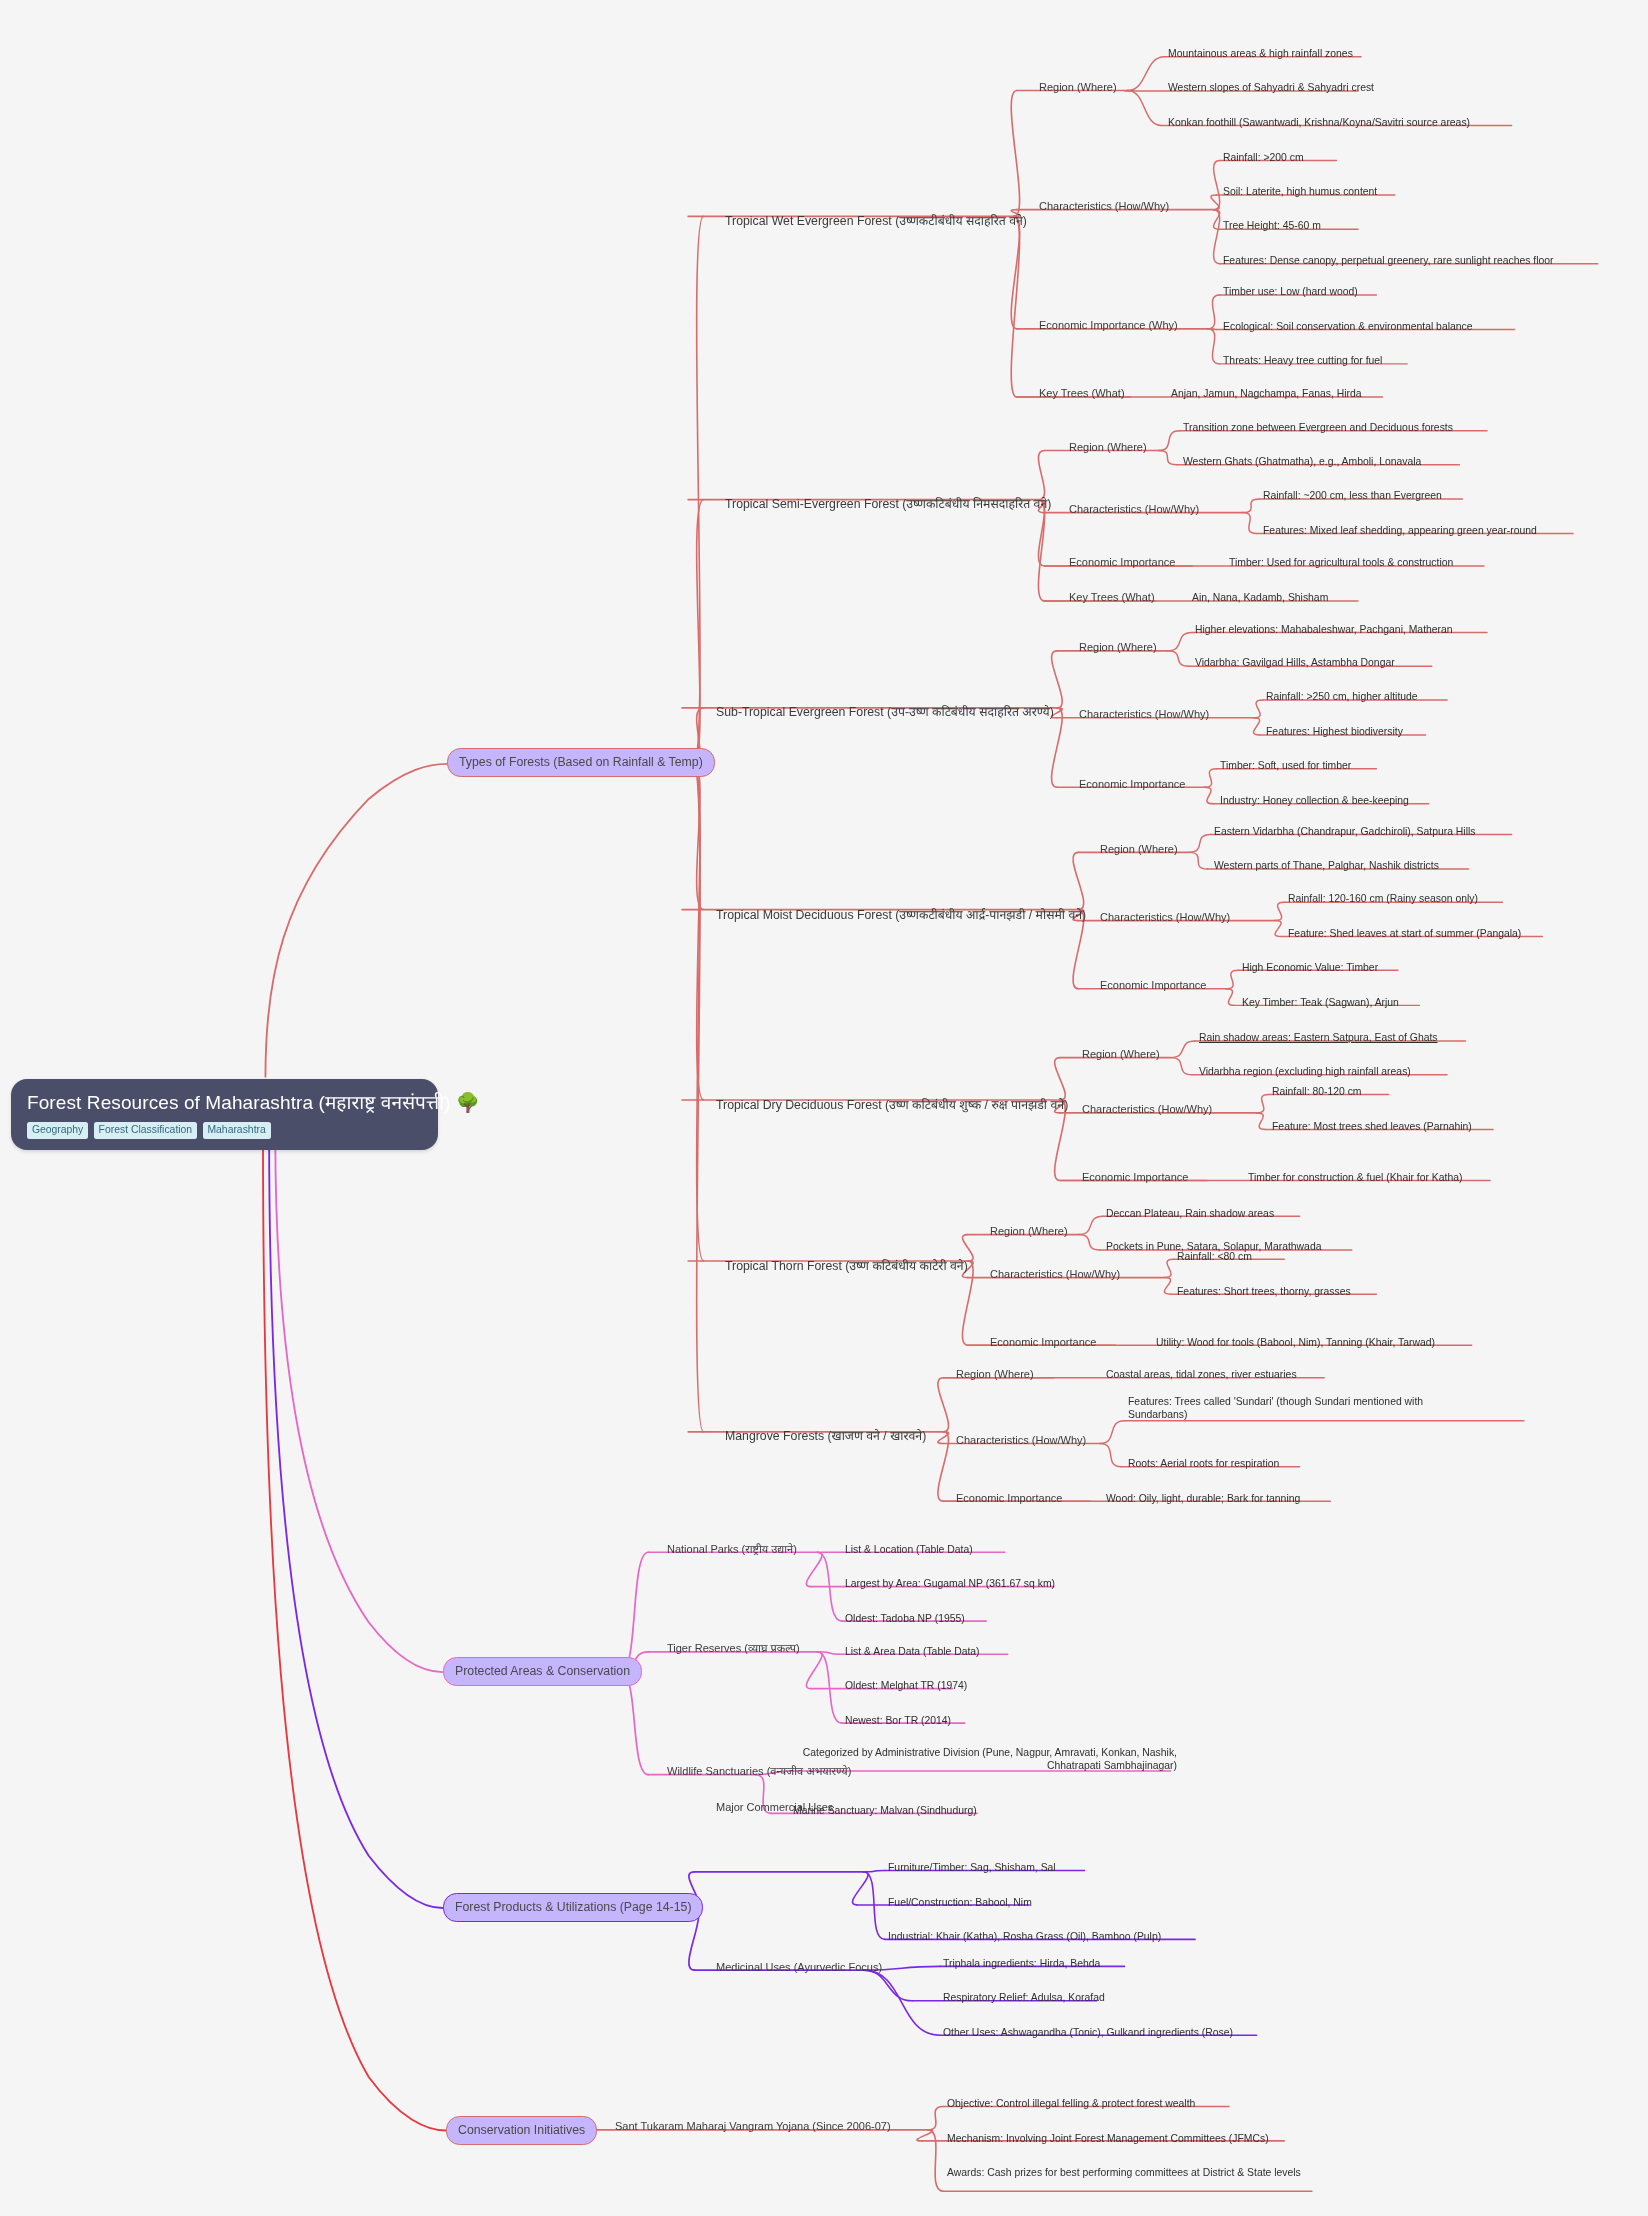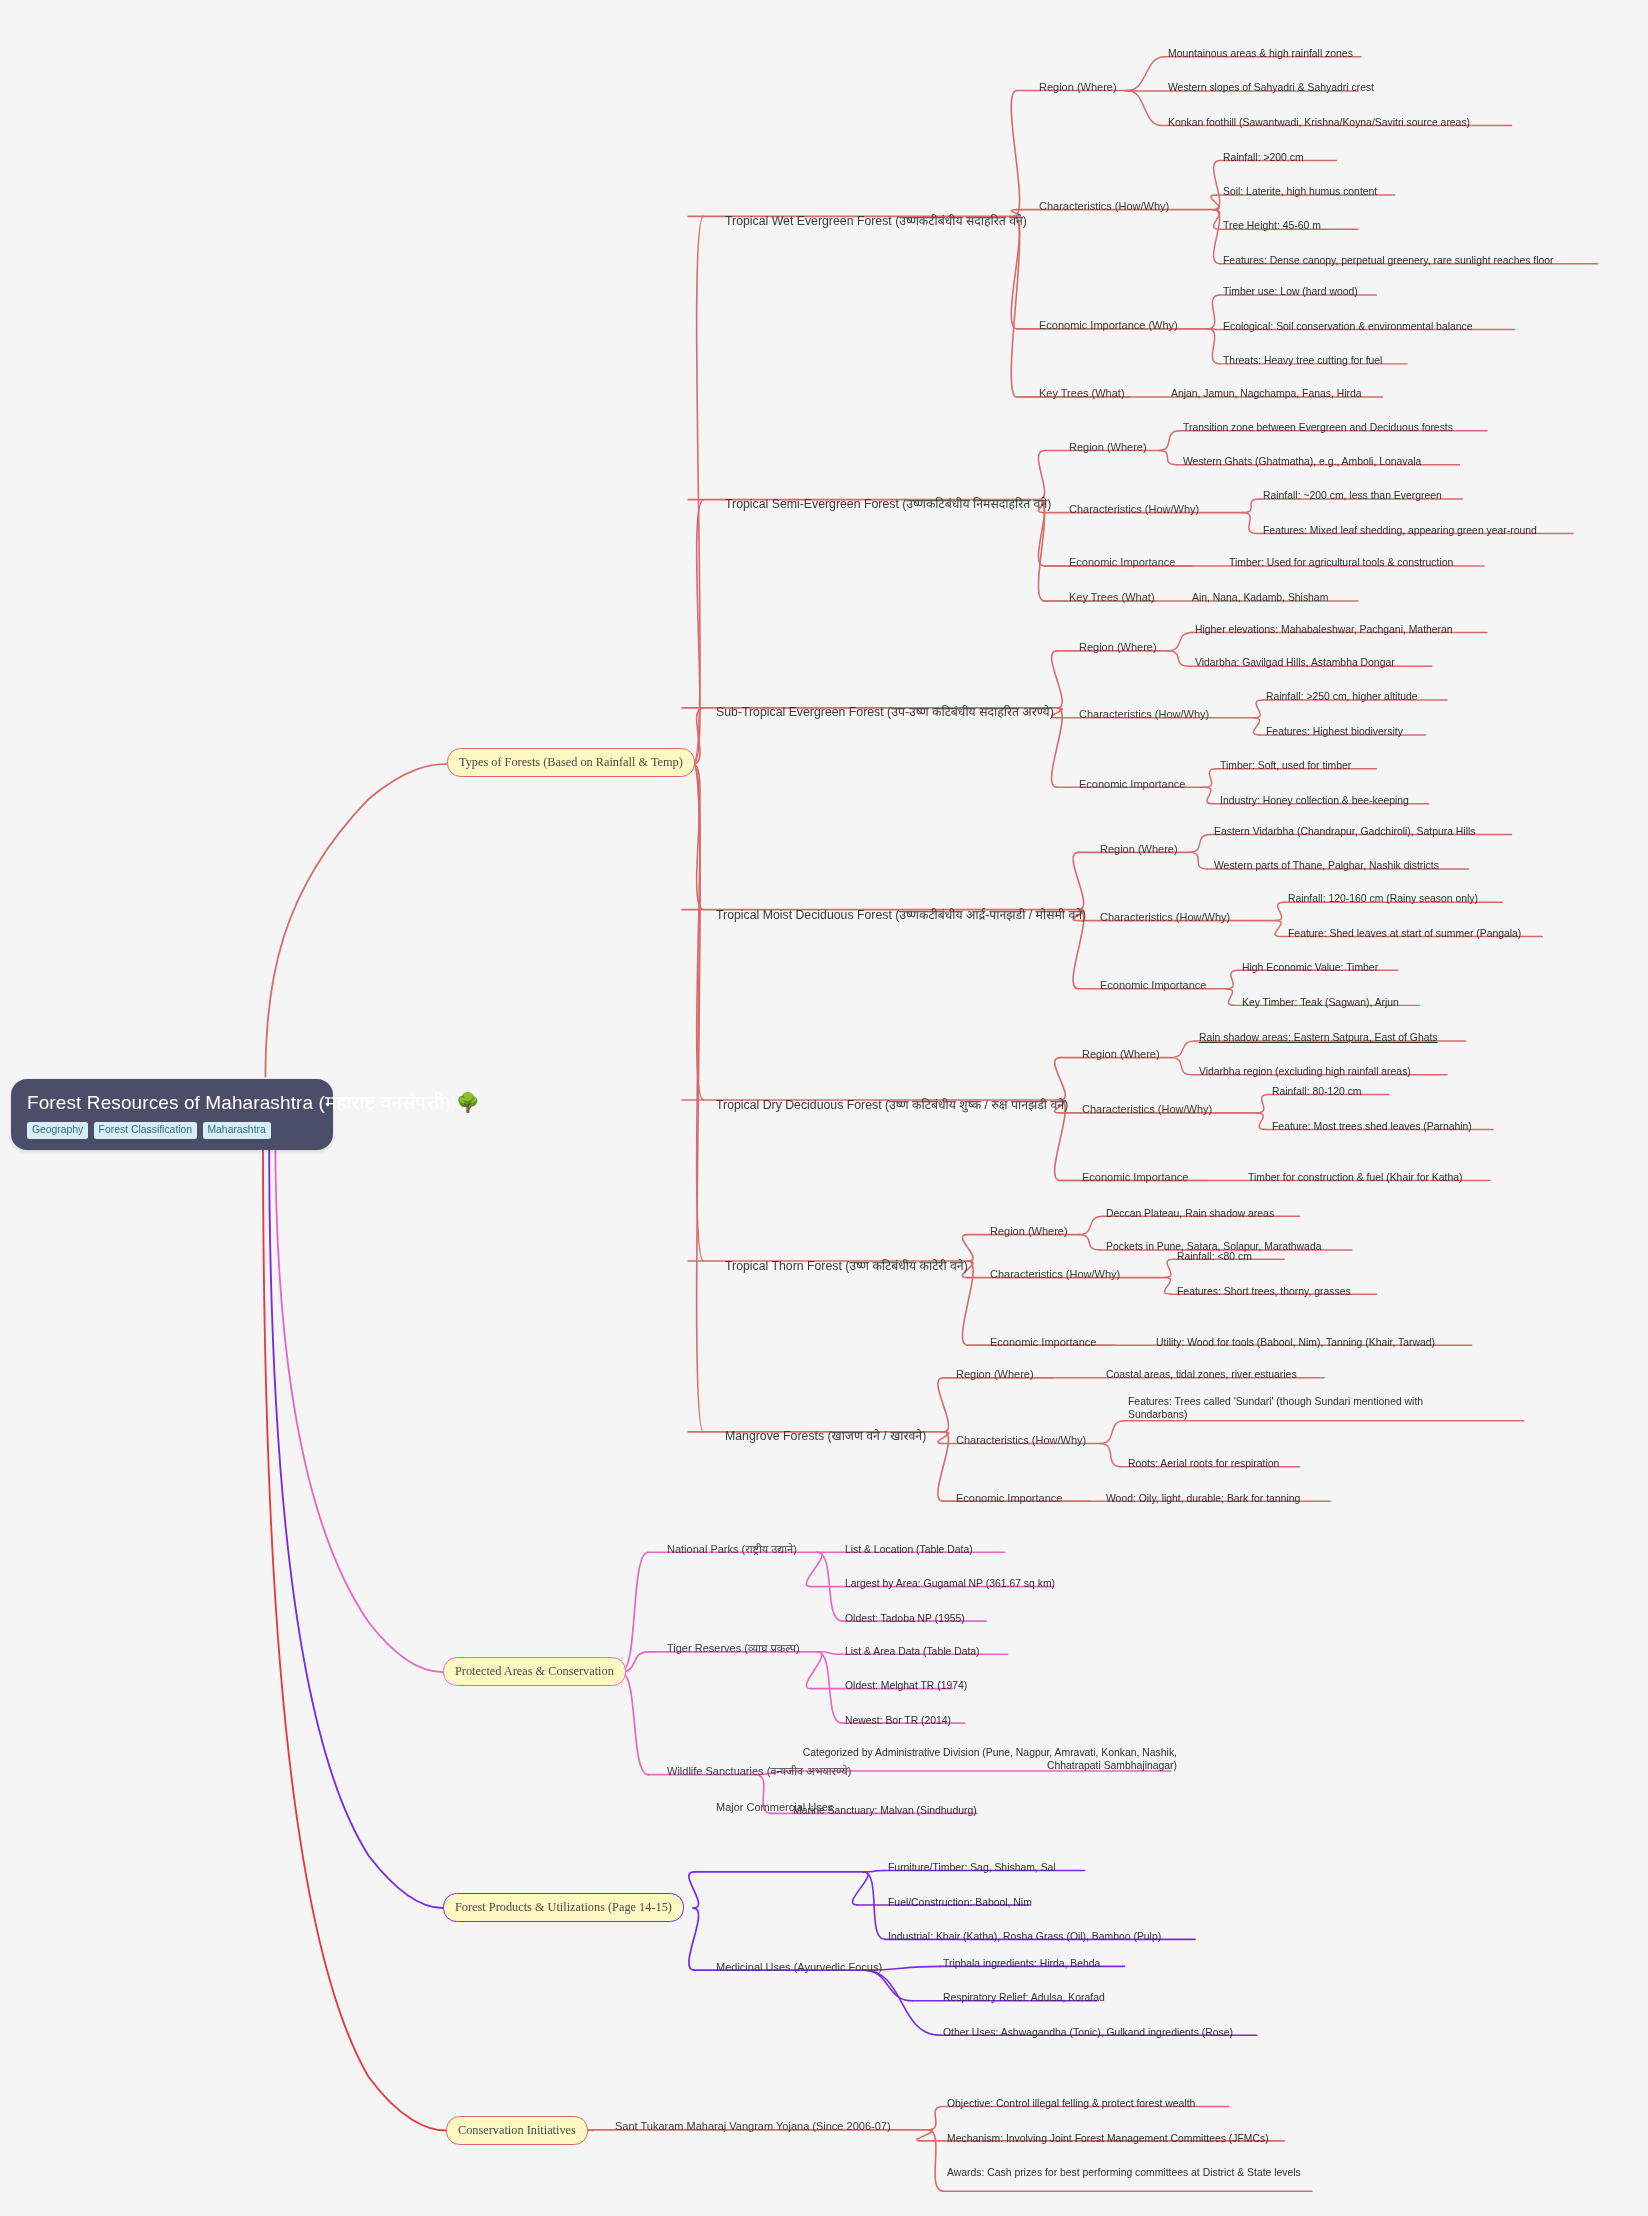--- a/index.html
+++ b/index.html
@@ -46,27 +46,26 @@
     background: #d8eef5;
     color: #2f6b7a;
     font-size: 10.4px;
     padding: 1.8px 4.9px 2.5px 4.9px;
     border-radius: 2.5px;
     line-height: 1.15;
   }
 
   
   .branch {
-    background: #fef9c3;
+    background: #c4b5fd;
     border: 1.8px solid #d96b6b;
     border-radius: 13.5px;
     padding: 5.5px 11px 6.1px 11px;
     font-size: 12.3px;
     color: #4a4a4a;
-    font-family: Liberation Serif, serif;
   }
   .branch.pink  { border-color: #e866c8; }
   .branch.purple{ border-color: #7b27e8; }
 
   
   .t1 { font-size: 12.3px; color: #3b3b3b; }   
   .t2 { font-size: 11px; color: #3b3b3b; }   
   .t3 { font-size: 10.4px; color: #2f2f2f; }   
   .wrap { white-space: normal; }
 </style>
@@ -259,21 +258,21 @@
       <path d="M 956 3467 C 986 3467, 930 3466, 960 3466" stroke="#d96b6b" stroke-width="2.8" fill="none" stroke-linecap="round"></path>
       <path d="M 960 3466 L 1510 3466" stroke="#d96b6b" stroke-width="2.8" fill="none" stroke-linecap="round"></path>
       <path d="M 1510 3466 C 1540 3466, 1505 3428, 1535 3428" stroke="#d96b6b" stroke-width="2.6" fill="none" stroke-linecap="round"></path>
       <path d="M 1535 3428 L 2000 3428" stroke="#d96b6b" stroke-width="2.6" fill="none" stroke-linecap="round"></path>
       <path d="M 1510 3466 C 1540 3466, 1470 3484, 1500 3484" stroke="#d96b6b" stroke-width="2.6" fill="none" stroke-linecap="round"></path>
       <path d="M 1500 3484 L 2090 3484" stroke="#d96b6b" stroke-width="2.6" fill="none" stroke-linecap="round"></path>
       <path d="M 1510 3466 C 1540 3466, 1505 3566, 1535 3566" stroke="#d96b6b" stroke-width="2.6" fill="none" stroke-linecap="round"></path>
       <path d="M 1535 3566 L 2135 3566" stroke="#d96b6b" stroke-width="2.6" fill="none" stroke-linecap="round"></path>
     </svg>
   <div id="nodes">
-      <div class="node root" style="left: 11px; top: 1079px; width: 322px;">
+      <div class="node root" style="left: 11px; top: 1079px; width: 427px;">
         <span class="root-title">Forest Resources of Maharashtra (महाराष्ट्र वनसंपत्ती) 🌳</span>
         <div class="root-tags">
           <span class="tag">Geography</span>
           <span class="tag">Forest Classification</span>
           <span class="tag">Maharashtra</span>
         </div>
       </div>
       <div class="node branch " style="left: 447px; top: 748px;"><span>Types of Forests (Based on Rainfall &amp; Temp)</span></div>
       <div class="node t1" style="left: 725px; top: 214px;">Tropical Wet Evergreen Forest (उष्णकटीबंधीय सदाहरित वने)</div>
       <div class="node t2" style="left: 1039px; top: 81px;">Region (Where)</div>

